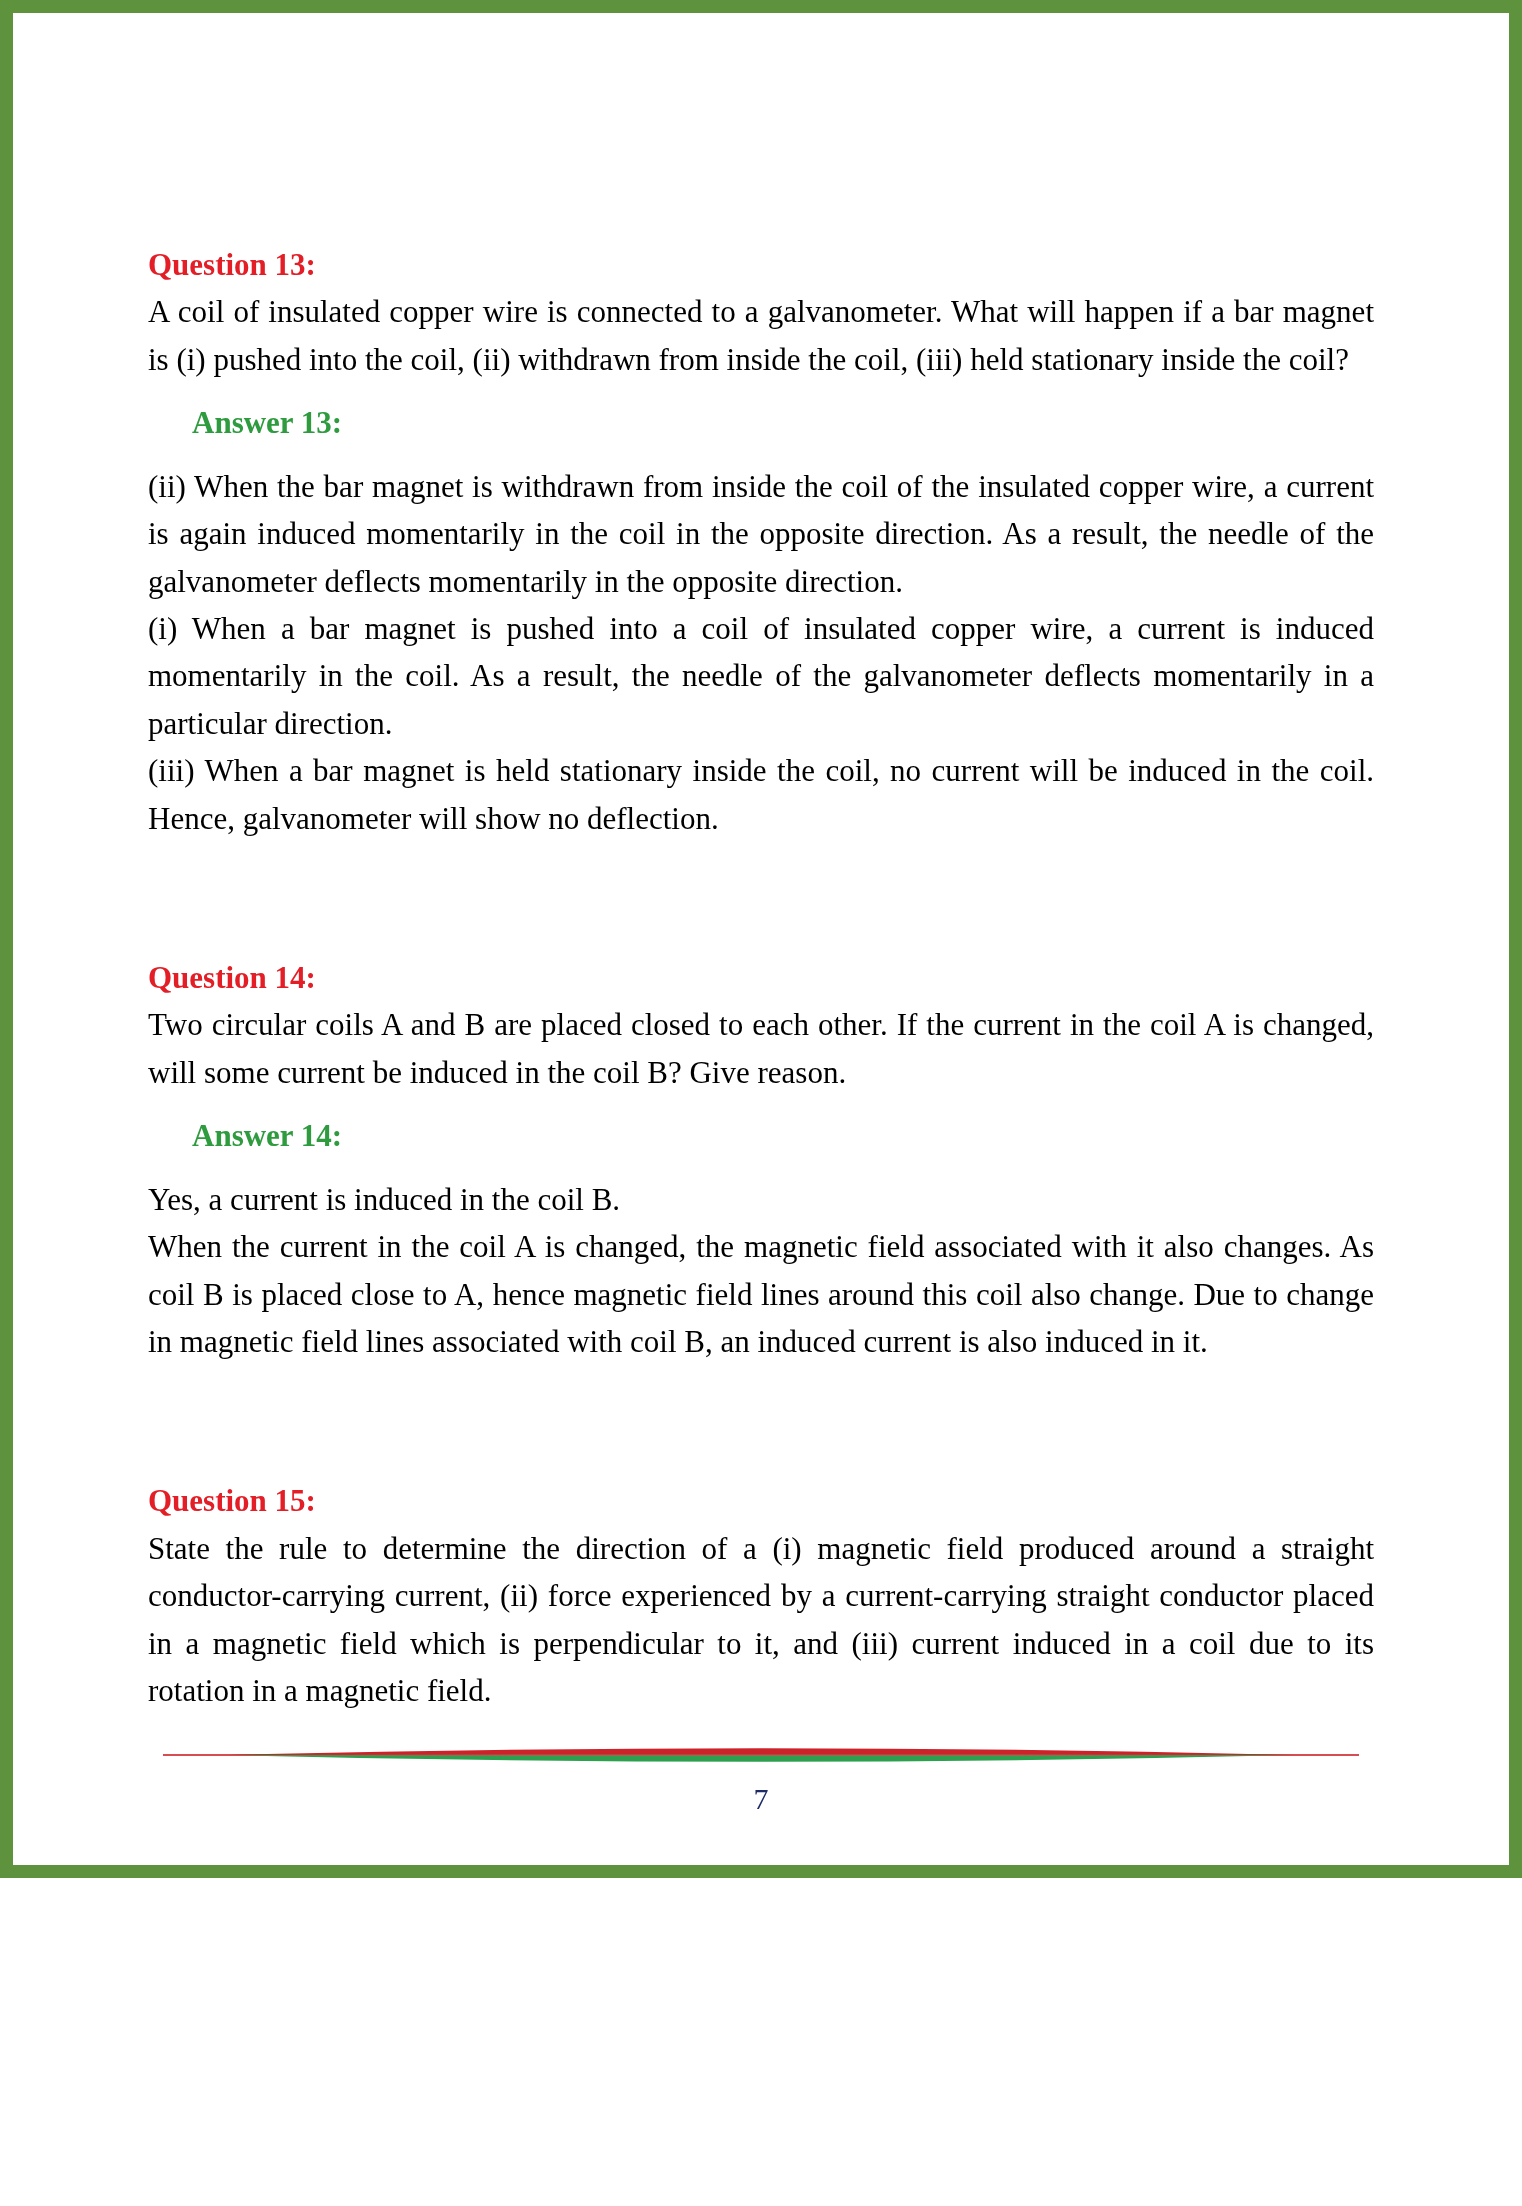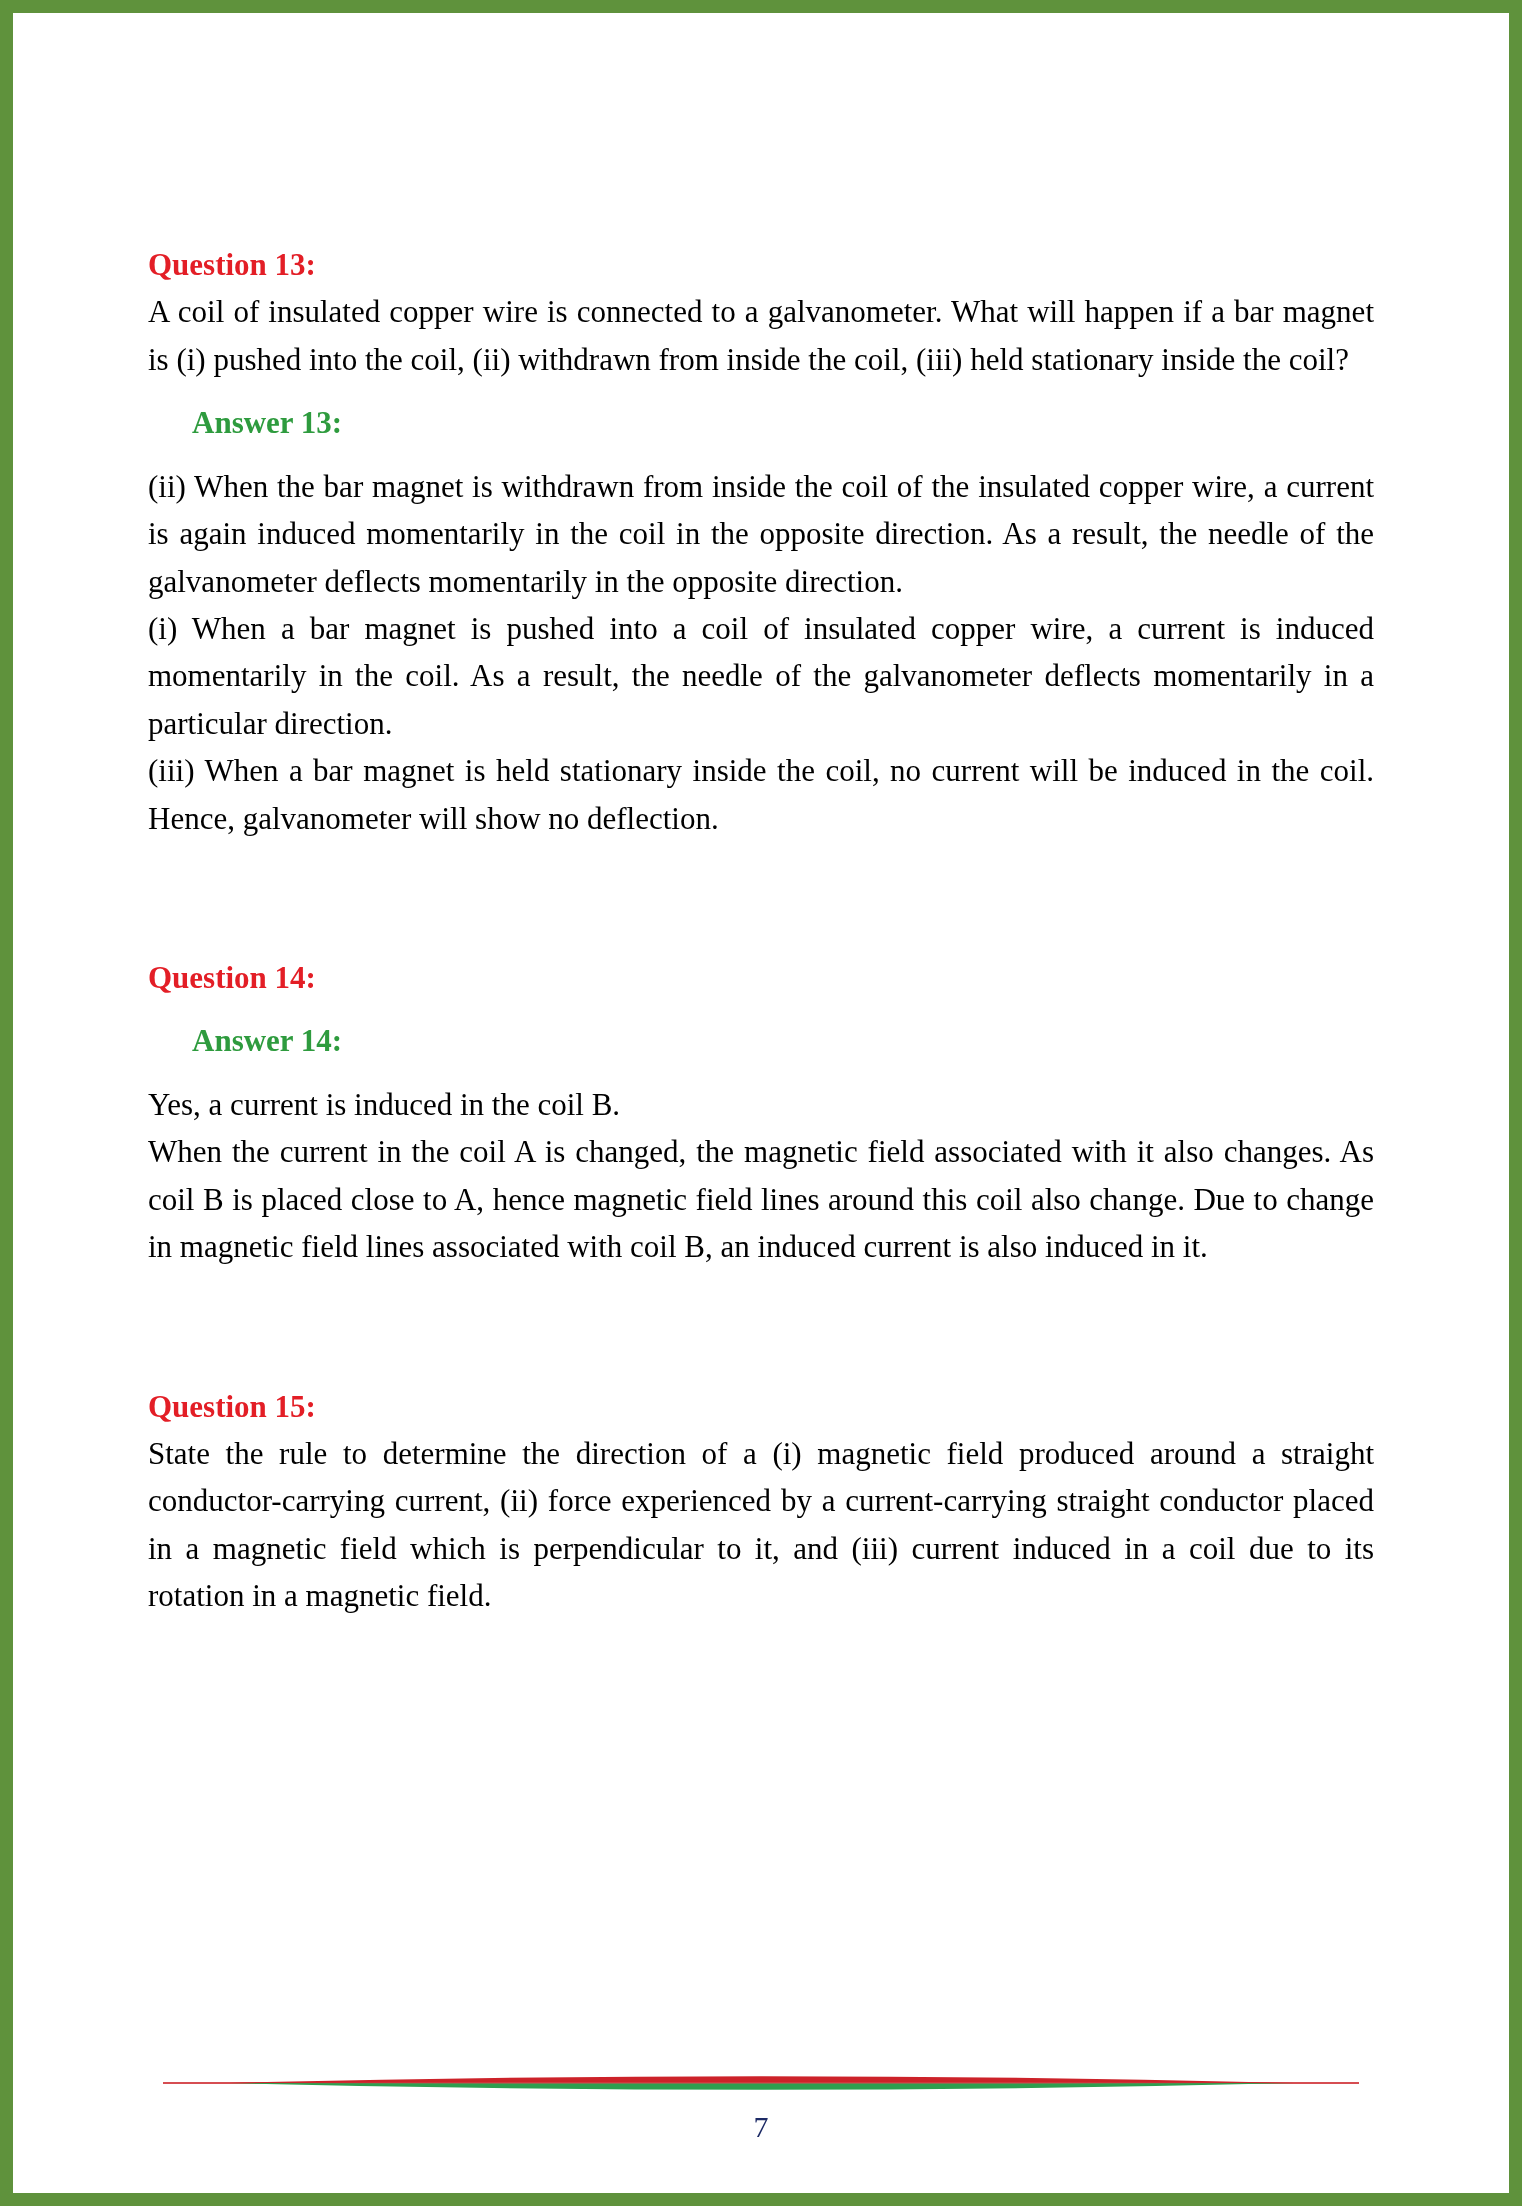--- a/index.html
+++ b/index.html
@@ -8,21 +8,21 @@
     background: #ffffff;
   }
   body {
     width: 1522px;
     height: 2206px;
     font-family: "Liberation Serif", "DejaVu Serif", serif;
   }
   .frame {
     box-sizing: border-box;
     width: 1522px;
-    height: 2206px;
+    height: 1878px;
     border: 13px solid #5f923c;
     background: #ffffff;
     position: relative;
     overflow: hidden;
   }
   .content {
     position: absolute;
     top: 0;
     left: 0;
     right: 0;
@@ -82,20 +82,21 @@
       <h2 class="q-head">Question 13:</h2>
       <p class="body-par">A coil of insulated copper wire is connected to a galvanometer. What will happen if a bar magnet is (i) pushed into the coil, (ii) withdrawn from inside the coil, (iii) held stationary inside the coil?</p>
       <h3 class="a-head">Answer 13:</h3>
       <p class="body-par">(ii) When the bar magnet is withdrawn from inside the coil of the insulated copper wire, a current is again induced momentarily in the coil in the opposite direction. As a result, the needle of the galvanometer deflects momentarily in the opposite direction.</p>
       <p class="body-par">(i) When a bar magnet is pushed into a coil of insulated copper wire, a current is induced momentarily in the coil. As a result, the needle of the galvanometer deflects momentarily in a particular direction.</p>
       <p class="body-par">(iii) When a bar magnet is held stationary inside the coil, no current will be induced in the coil. Hence, galvanometer will show no deflection.</p>
     </section>
 
     <section class="qa-section">
       <h2 class="q-head">Question 14:</h2>
+      <p class="body-par">Two circular coils A and B are placed closed to each other. If the current in the coil A is changed, will some current be induced in the coil B? Give reason.</p>
       <h3 class="a-head">Answer 14:</h3>
       <p class="body-par">Yes, a current is induced in the coil B.</p>
       <p class="body-par">When the current in the coil A is changed, the magnetic field associated with it also changes. As coil B is placed close to A, hence magnetic field lines around this coil also change. Due to change in magnetic field lines associated with coil B, an induced current is also induced in it.</p>
     </section>
 
     <section class="qa-section">
       <h2 class="q-head">Question 15:</h2>
       <p class="body-par">State the rule to determine the direction of a (i) magnetic field produced around a straight conductor-carrying current, (ii) force experienced by a current-carrying straight conductor placed in a magnetic field which is perpendicular to it, and (iii) current induced in a coil due to its rotation in a magnetic field.</p>
     </section>
 

